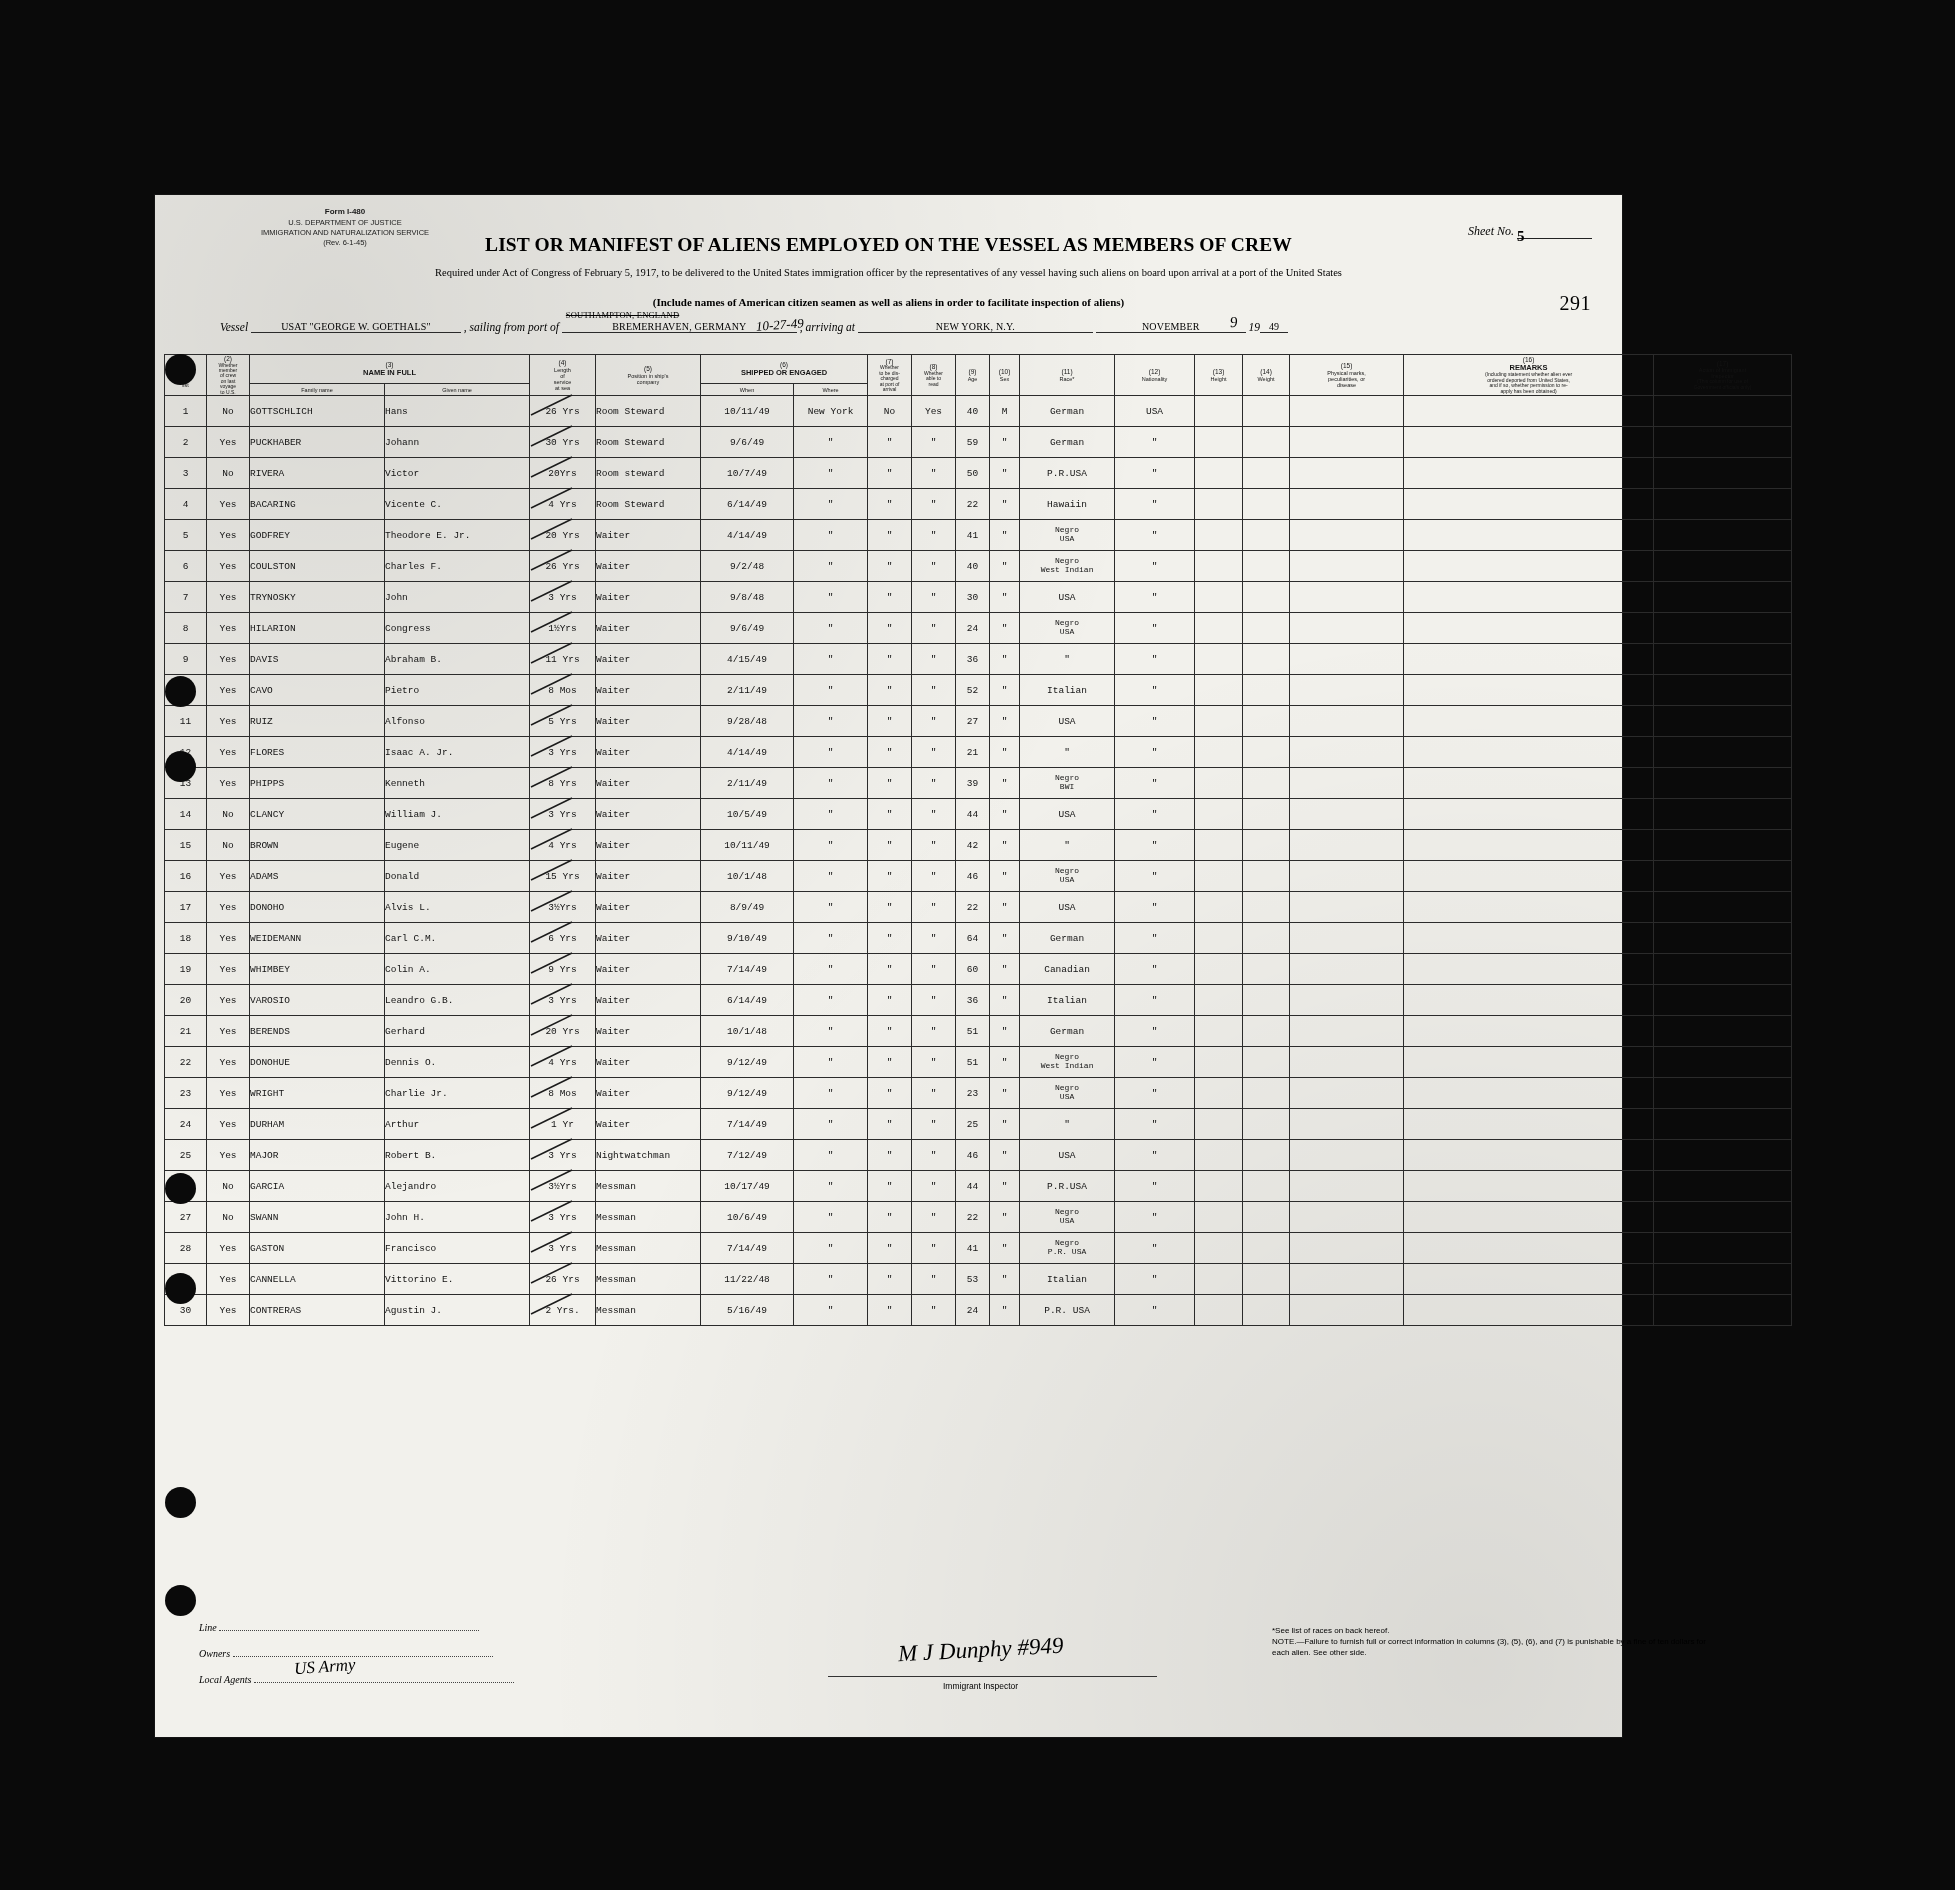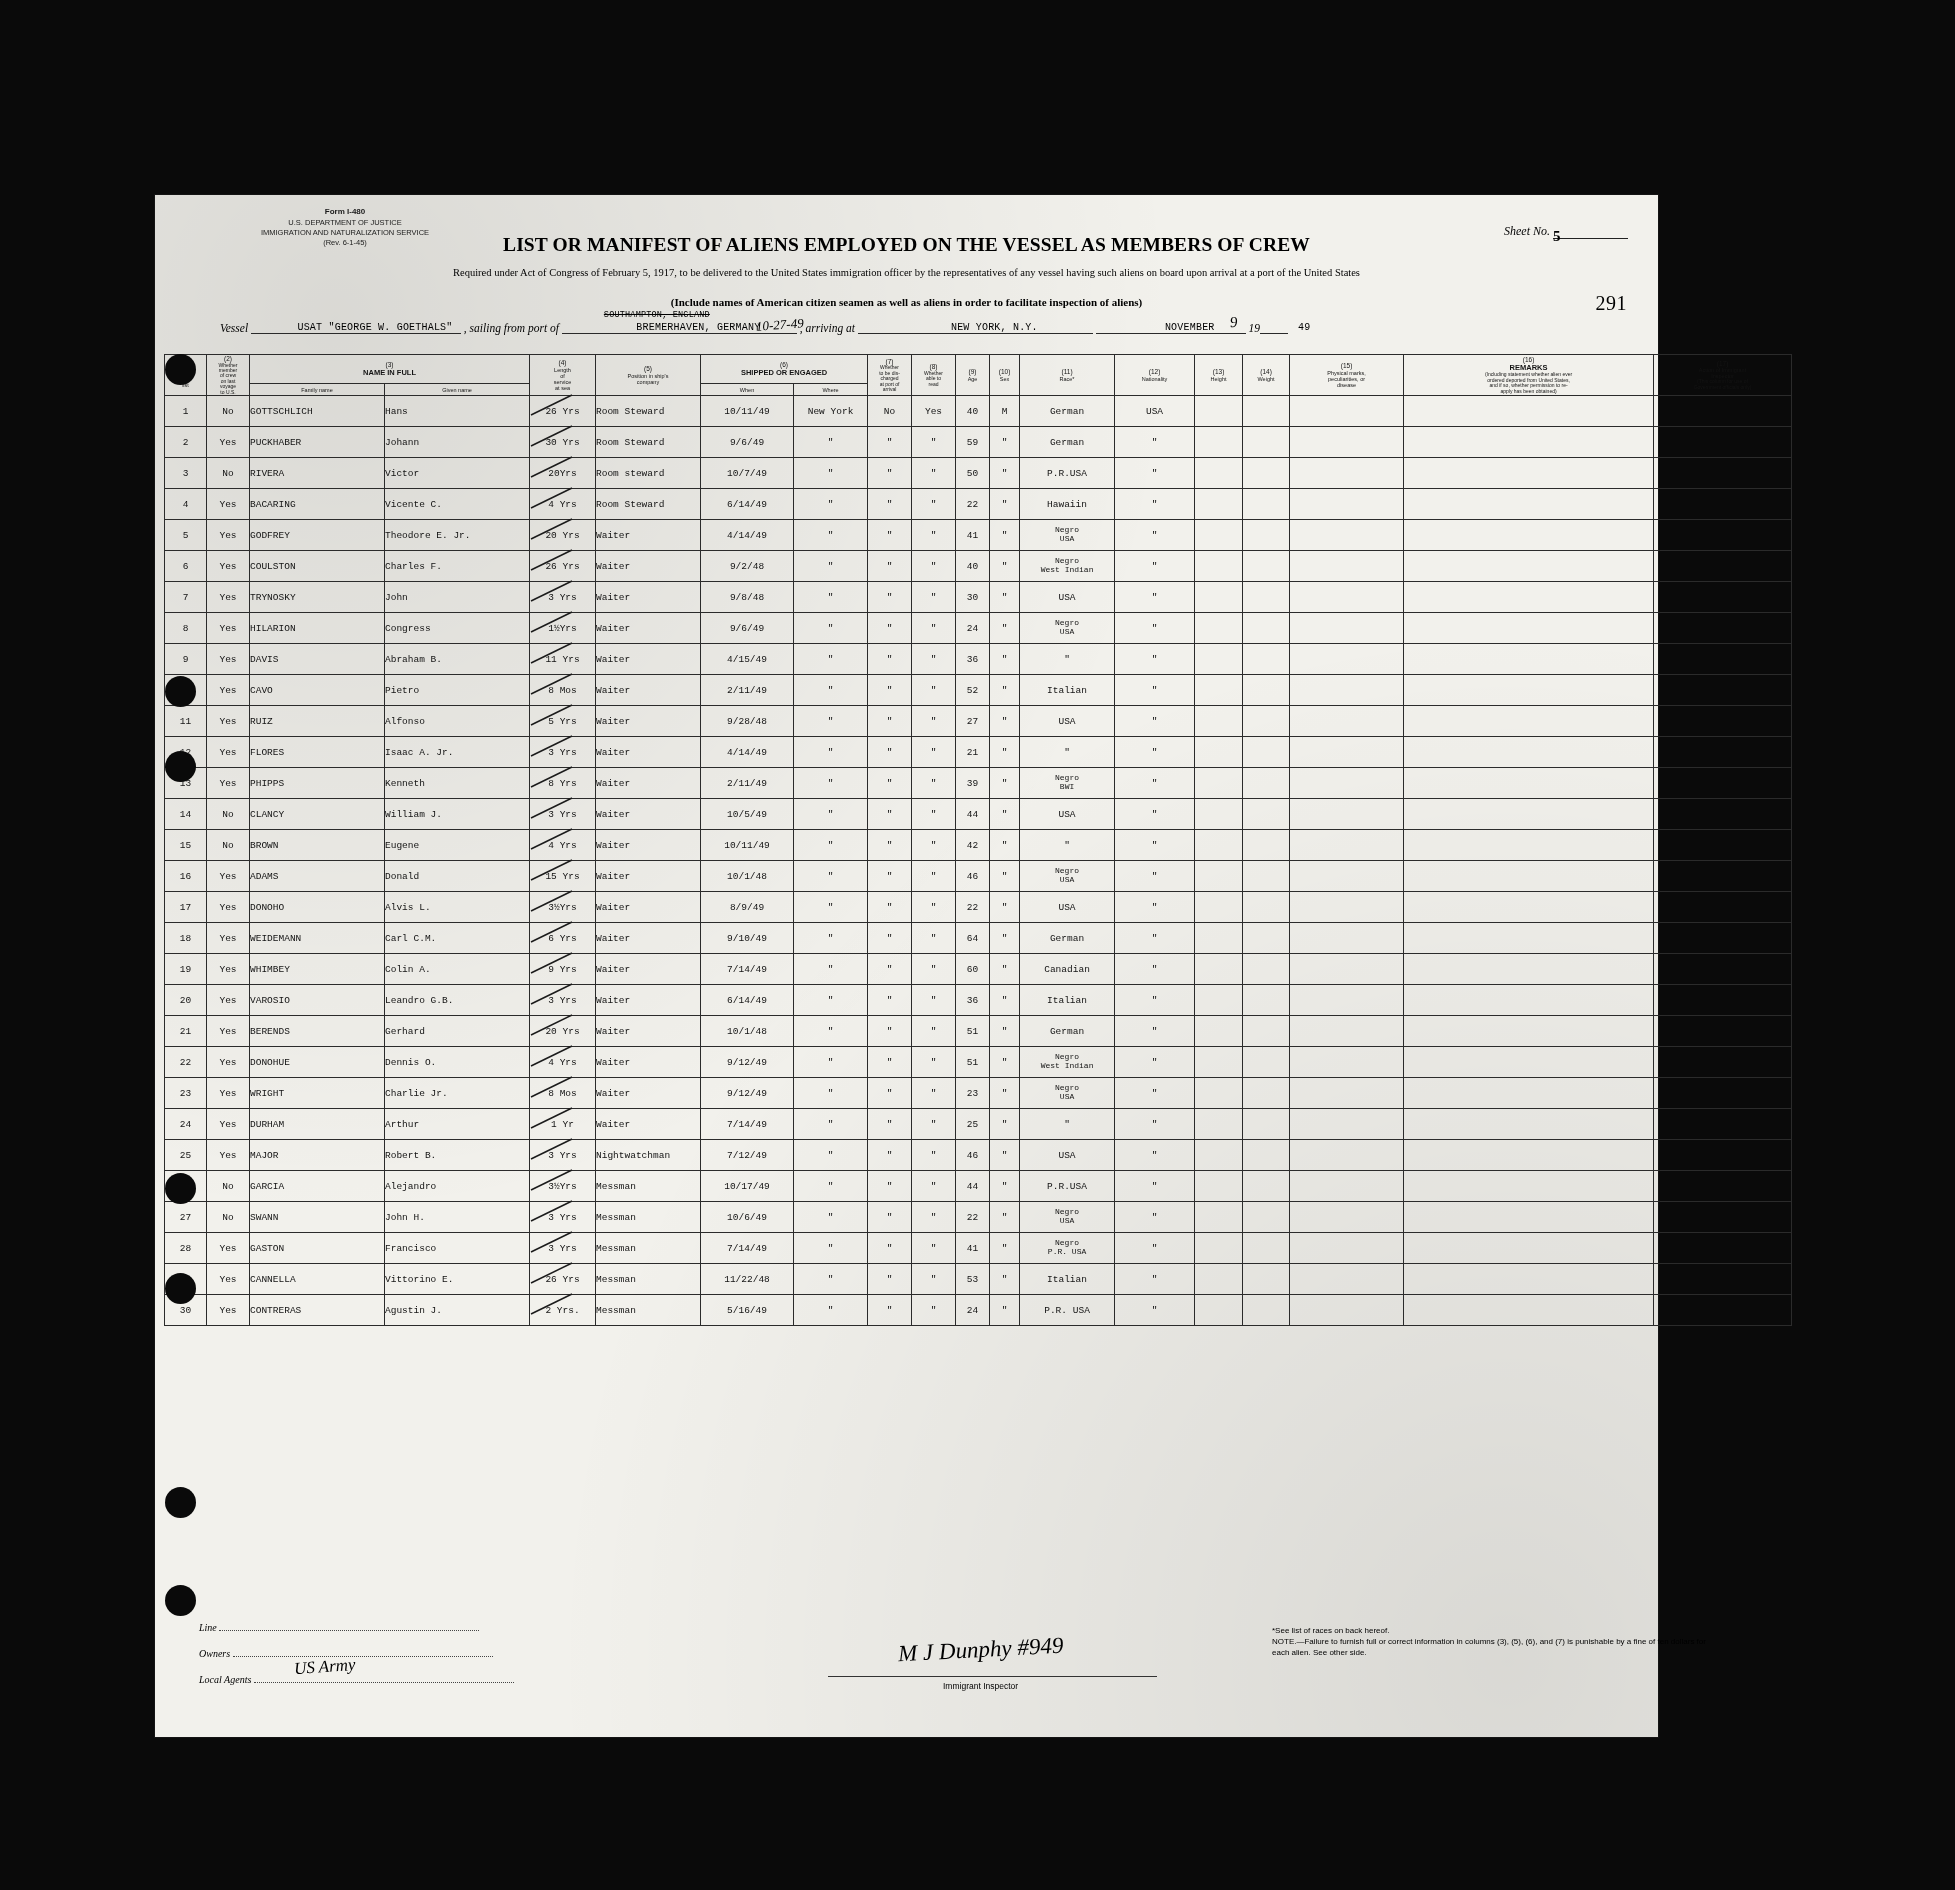--- a/index.html
+++ b/index.html
@@ -1,36 +1,36 @@
 <!DOCTYPE html>
 <html style="font-size:8px"><head>
 <meta charset="utf-8">
 <style>
   html,body{margin:0;padding:0;background:#050505;}
   body{width:1955px;height:1890px;font-family:"Liberation Serif",serif;overflow:hidden;}
   .page-bg{position:absolute;inset:0;background:#0a0a0a;}
-  .sheet{position:absolute;left:155px;top:195px;width:1467px;height:1542px;background:#f2f1ec;box-shadow:0 0 0 1px #141414;padding-left:36px;}
+  .sheet{position:absolute;left:155px;top:195px;width:1467px;height:1542px;background:#f2f1ec;box-shadow:0 0 0 1px #141414;}
   .sheet:before{content:"";position:absolute;inset:0;background:
      radial-gradient(ellipse at 12% 8%, rgba(0,0,0,0.10), rgba(0,0,0,0) 45%),
      radial-gradient(ellipse at 90% 95%, rgba(0,0,0,0.10), rgba(0,0,0,0) 50%);
      pointer-events:none;}
   .punch{position:absolute;left:165px;width:31px;height:31px;border-radius:50%;background:#0a0a0a;z-index:6;}
   
   .formno{position:absolute;left:85px;top:12px;width:210px;text-align:center;font-size:7.5px;line-height:1.35;color:#1a1a1a;font-family:"Liberation Sans",sans-serif;}
   .formno .l1{font-weight:bold;font-size:8px;}
   .sheetno{position:absolute;right:30px;top:29px;font-size:12px;font-family:"Liberation Serif",serif;font-style:italic;}
   .sheetno .num{font-style:normal;font-weight:bold;font-size:15px;letter-spacing:0.5px;}
   .sheetno .rule{display:inline-block;width:75px;border-bottom:0.5px solid #222;height:10px;vertical-align:bottom;}
   .title{position:absolute;left:0;right:0;top:39px;text-align:center;font-size:19.5px;font-weight:bold;font-family:"Liberation Serif",serif;letter-spacing:0.1px;}
   .sub1{position:absolute;left:75px;right:75px;top:70px;text-align:center;font-size:10.5px;line-height:1.45;}
   .sub2{position:absolute;left:75px;right:75px;top:101px;text-align:center;font-size:11px;font-weight:bold;}
   .stampno{position:absolute;right:31px;top:97px;font-size:20px;font-family:"Liberation Serif",serif;letter-spacing:0.5px;}
   .vesselline{position:absolute;left:65px;right:30px;top:125px;height:28px;font-size:11.5px;font-style:italic;}
   .vesselline .lab{font-style:italic;margin-top:13px;}
-  .vesselline .fill{font-style:normal;font-family:Liberation Mono, monospace;font-size:10px;letter-spacing:0.2px;margin-left:38px;}
+  .vesselline .fill{font-style:normal;font-family:Liberation Serif, serif;font-size:10px;letter-spacing:0.2px;}
   .ul{display:inline-block;border-bottom:0.5px solid #2a2a2a;text-align:center;vertical-align:bottom;}
   .strike{text-decoration:line-through;}
   .hand{font-family:"Liberation Serif",serif;font-style:italic;font-size:13px;transform:rotate(-4deg);display:inline-block;}
   
   table.mani{position:absolute;left:9px;top:159px;border-collapse:collapse;width:1624px;table-layout:fixed;font-family:"Liberation Mono",monospace;}
   table.mani th,table.mani td{border:0.5px solid #2b2b2b;padding:0;vertical-align:middle;}
   thead th{font-family:"Liberation Sans",sans-serif;font-weight:normal;font-size:6.5px;line-height:1.18;text-align:center;color:#141414;padding:1px 0.5px;}
   thead th .cn{font-size:6.5px;}
   thead th .md{font-size:7.5px;font-weight:bold;}
   thead th .sm{font-size:5.5px;line-height:1.1;}

